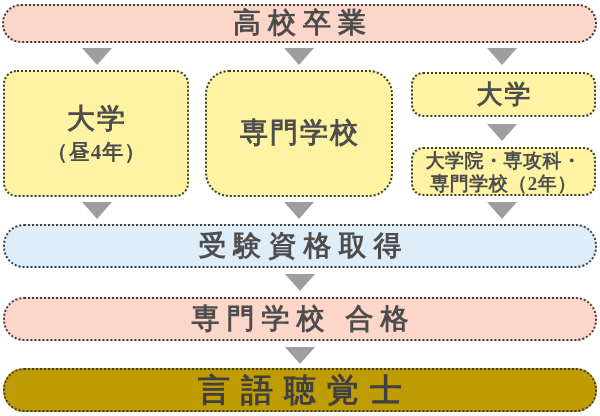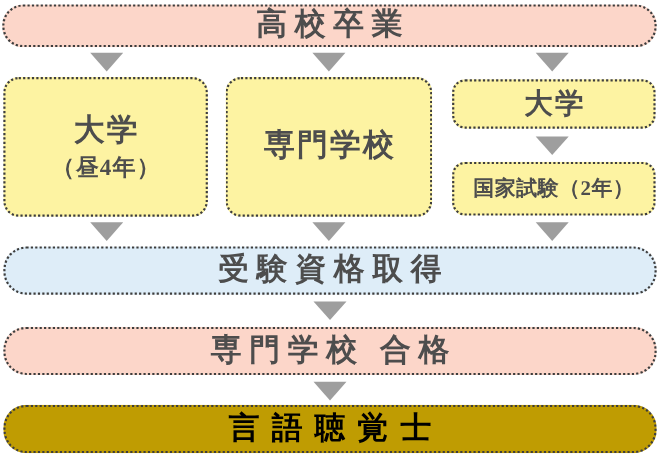--- a/index.html
+++ b/index.html
@@ -31,21 +31,21 @@
   .pink   { background: var(--pink,   #fcd6c9); }
   .yellow { background: var(--yellow, #fdf3a2); }
   .blue   { background: var(--blue,  #deedf8); }
   .gold   { background: var(--gold,  #bf9c02); }
 
   .t-lg  { font-size: 28px; letter-spacing: 7px;  padding-left: 7px; }
   .t-md  { font-size: 28px; letter-spacing: 2px;  padding-left: 2px; }
   .t-md2 { font-size: 26px; letter-spacing: 2px;  padding-left: 2px; }
   .t-sm  { font-size: 21px; letter-spacing: 1px;  padding-left: 1px; margin-top: 5px; }
   .t-xs  { font-size: 19px; line-height: 23px; letter-spacing: 0.5px; }
-  .t-gold { font-size: 28px; letter-spacing: 11px; padding-left: 11px; color: #000000; }
+  .t-gold { font-size: 32px; letter-spacing: 11px; padding-left: 11px; color: #404040; }
 
   .arrow {
     position: absolute;
     width: 0;
     height: 0;
     border-left: 15px solid transparent;
     border-right: 15px solid transparent;
     border-top: 17px solid var(--arrow, #9e9e9e);
   }
 </style>
@@ -60,32 +60,33 @@
 
   <div class="arrow" style="left:82px;  top:48px;"></div>
   <div class="arrow" style="left:284px; top:48px;"></div>
   <div class="arrow" style="left:487px; top:48px;"></div>
 
   <div class="box yellow col" style="left:3px; top:70px; width:186px; height:127px; border-radius:14px;">
     <span class="t-md">大学</span>
     <span class="t-sm">（昼4年）</span>
   </div>
 
-  <div class="box yellow col" style="left:205px; top:70px; width:188px; height:127px; border-radius:14px;">
+  <div class="box yellow col" style="left:205px; top:70px; width:188px; height:127px; border-radius:24px;">
     <span class="t-md">専門学校</span>
   </div>
 
   <div class="box yellow" style="left:411px; top:72px; width:185px; height:45px; border-radius:12px;">
     <span class="t-md2">大学</span>
   </div>
 
   <div class="arrow" style="left:487px; top:124px;"></div>
 
   <div class="box yellow col" style="left:411px; top:147px; width:185px; height:49px; border-radius:12px;">
-    <span class="t-xs">国家試験（2年）</span>
+    <span class="t-xs">大学院・専攻科・</span>
+    <span class="t-xs">専門学校（2年）</span>
   </div>
 
   <div class="arrow" style="left:82px;  top:202px;"></div>
   <div class="arrow" style="left:284px; top:202px;"></div>
   <div class="arrow" style="left:487px; top:202px;"></div>
 
   <div class="box blue" style="left:3px; top:224px; width:594px; height:44px; border-radius:21px;">
     <span class="t-lg">受験資格取得</span>
   </div>
 

